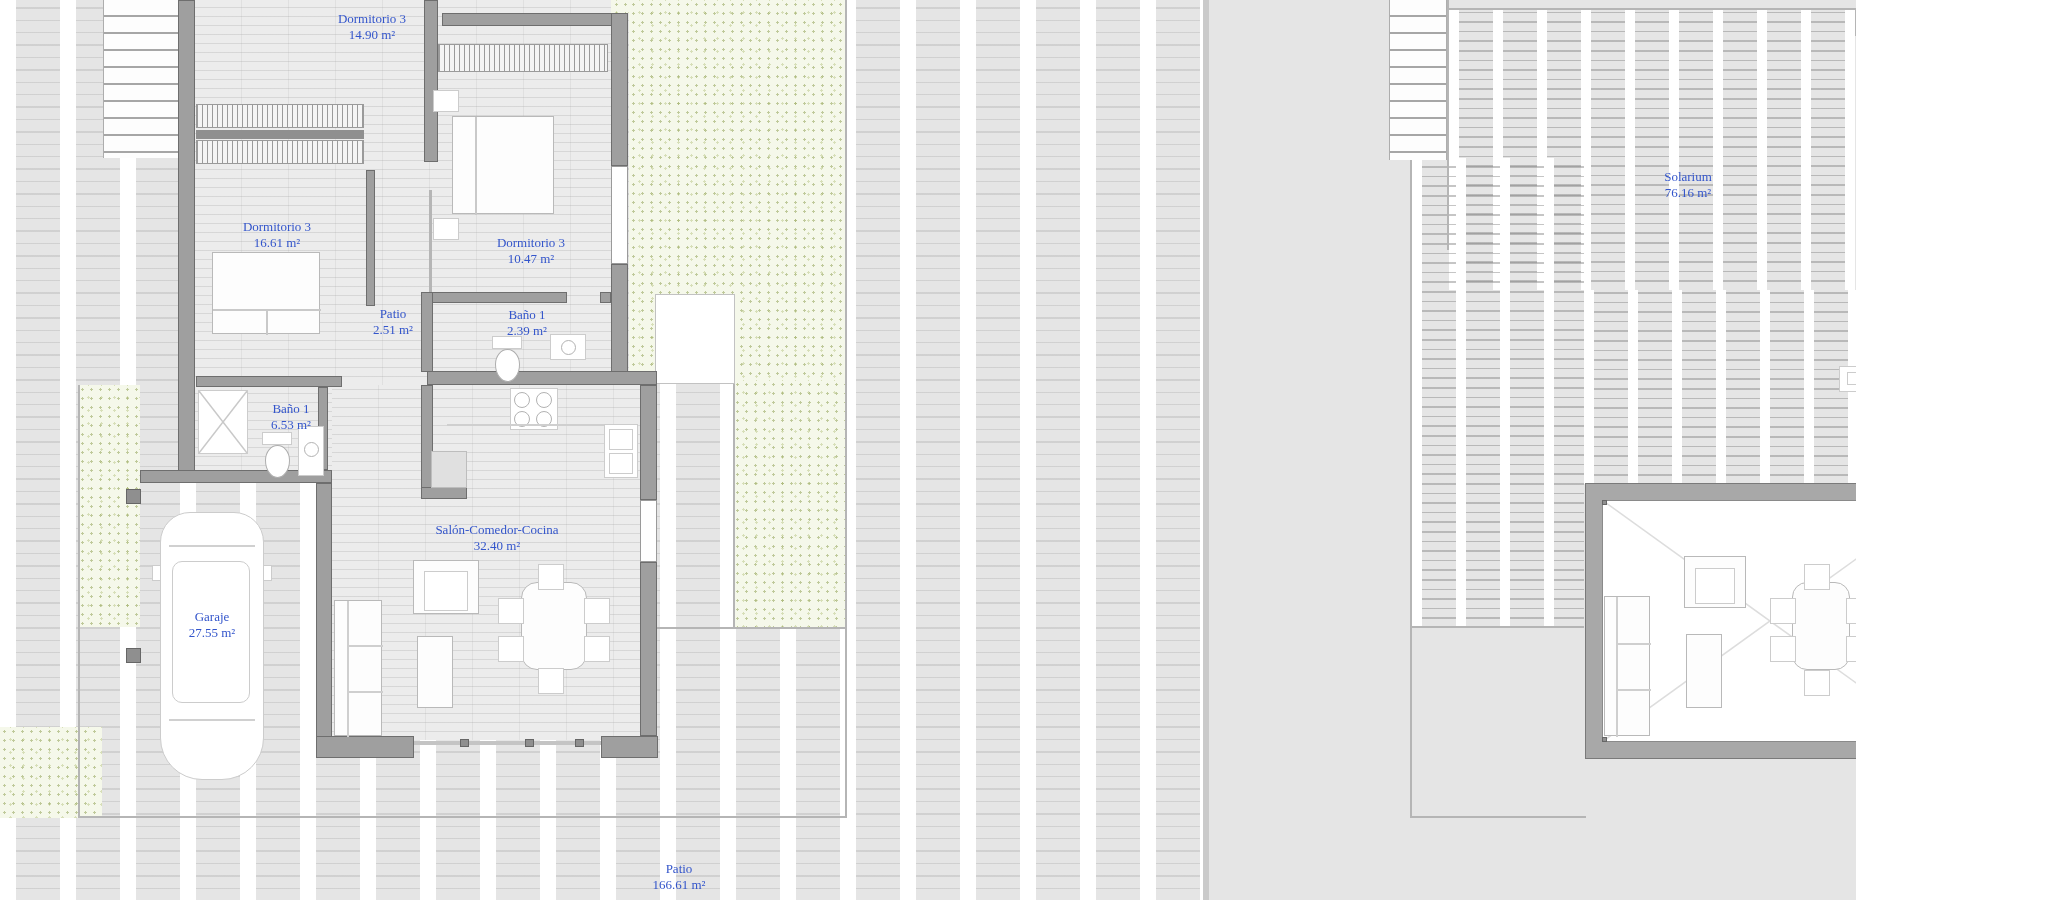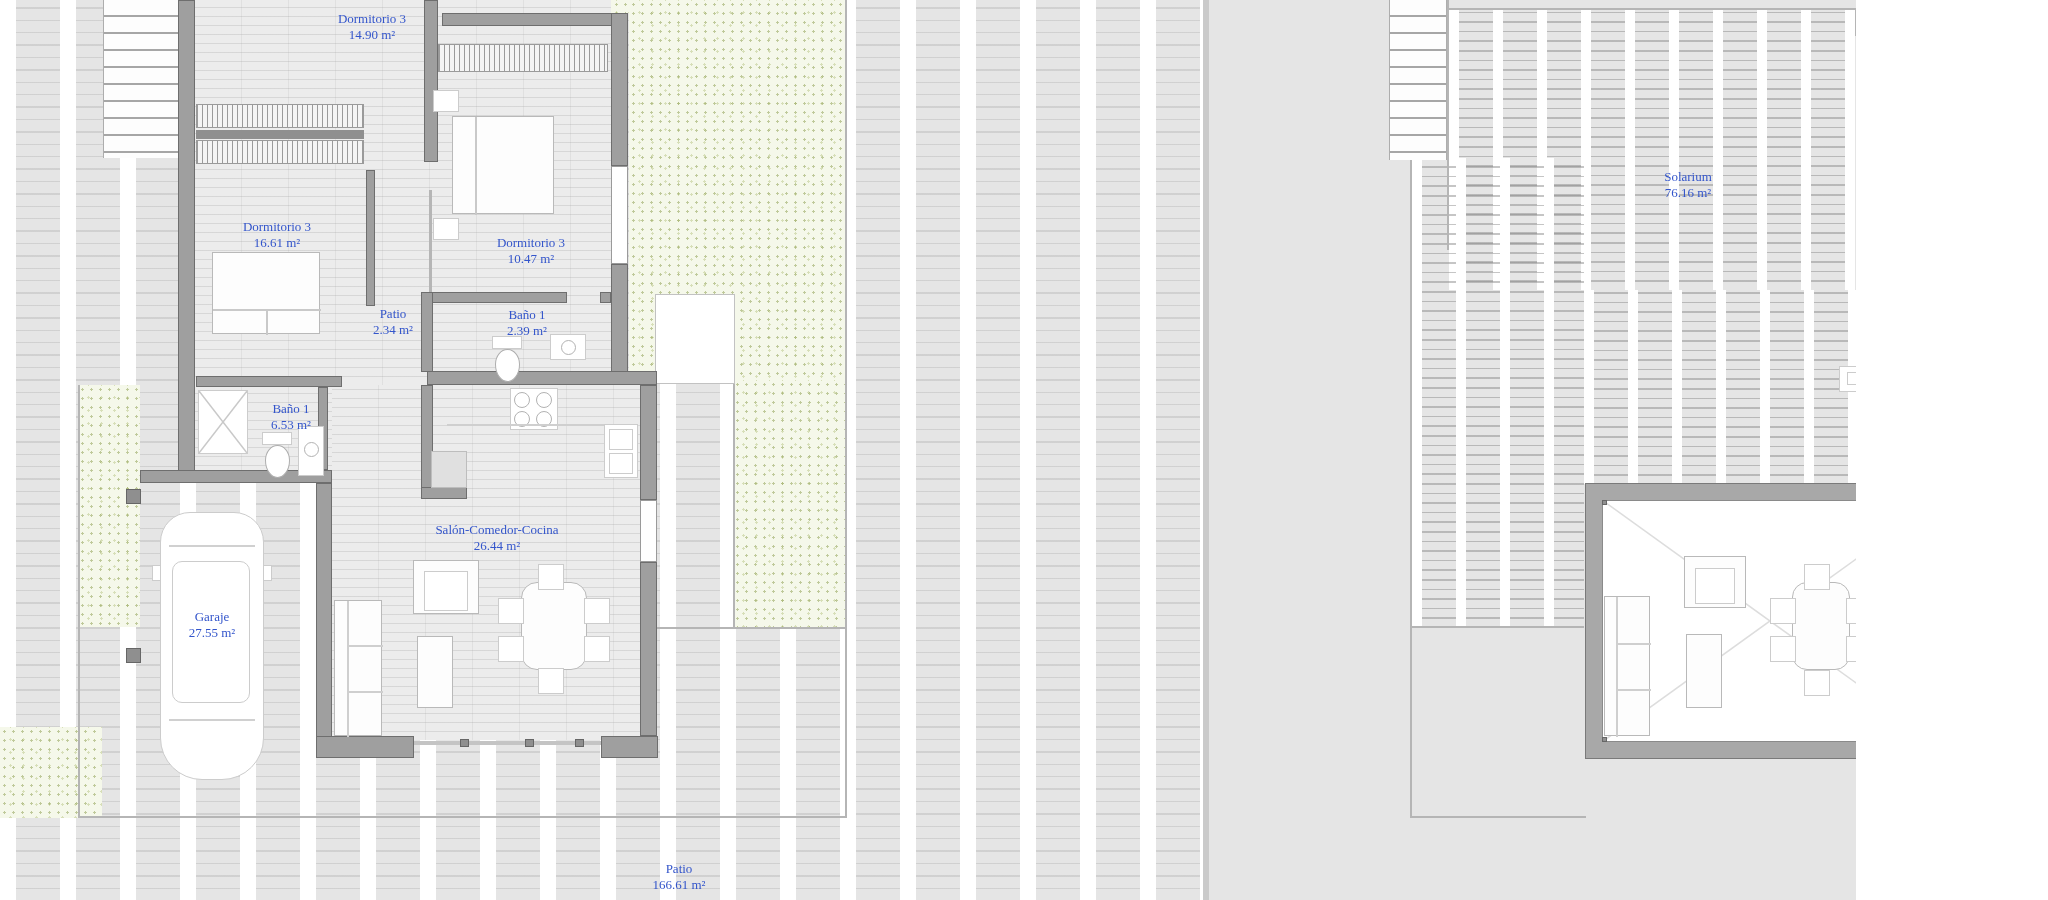--- a/index.html
+++ b/index.html
@@ -179,33 +179,33 @@
   <div class="rlabel" style="left:277px;top:235px">
     <div>Dormitorio 3</div>
     <div>16.61 m²</div>
   </div>
   <div class="rlabel" style="left:531px;top:251px">
     <div>Dormitorio 3</div>
     <div>10.47 m²</div>
   </div>
   <div class="rlabel" style="left:393px;top:322px">
     <div>Patio</div>
-    <div>2.34 m²</div>
+    <div>2.51 m²</div>
   </div>
   <div class="rlabel" style="left:527px;top:323px">
     <div>Baño 1</div>
     <div>2.39 m²</div>
   </div>
   <div class="rlabel" style="left:291px;top:417px">
     <div>Baño 1</div>
     <div>6.53 m²</div>
   </div>
   <div class="rlabel" style="left:497px;top:538px">
     <div>Salón-Comedor-Cocina</div>
-    <div>26.44 m²</div>
+    <div>32.40 m²</div>
   </div>
   <div class="rlabel" style="left:212px;top:625px">
     <div>Garaje</div>
     <div>27.55 m²</div>
   </div>
   <div class="rlabel" style="left:679px;top:877px">
     <div>Patio</div>
     <div>166.61 m²</div>
   </div>
 

